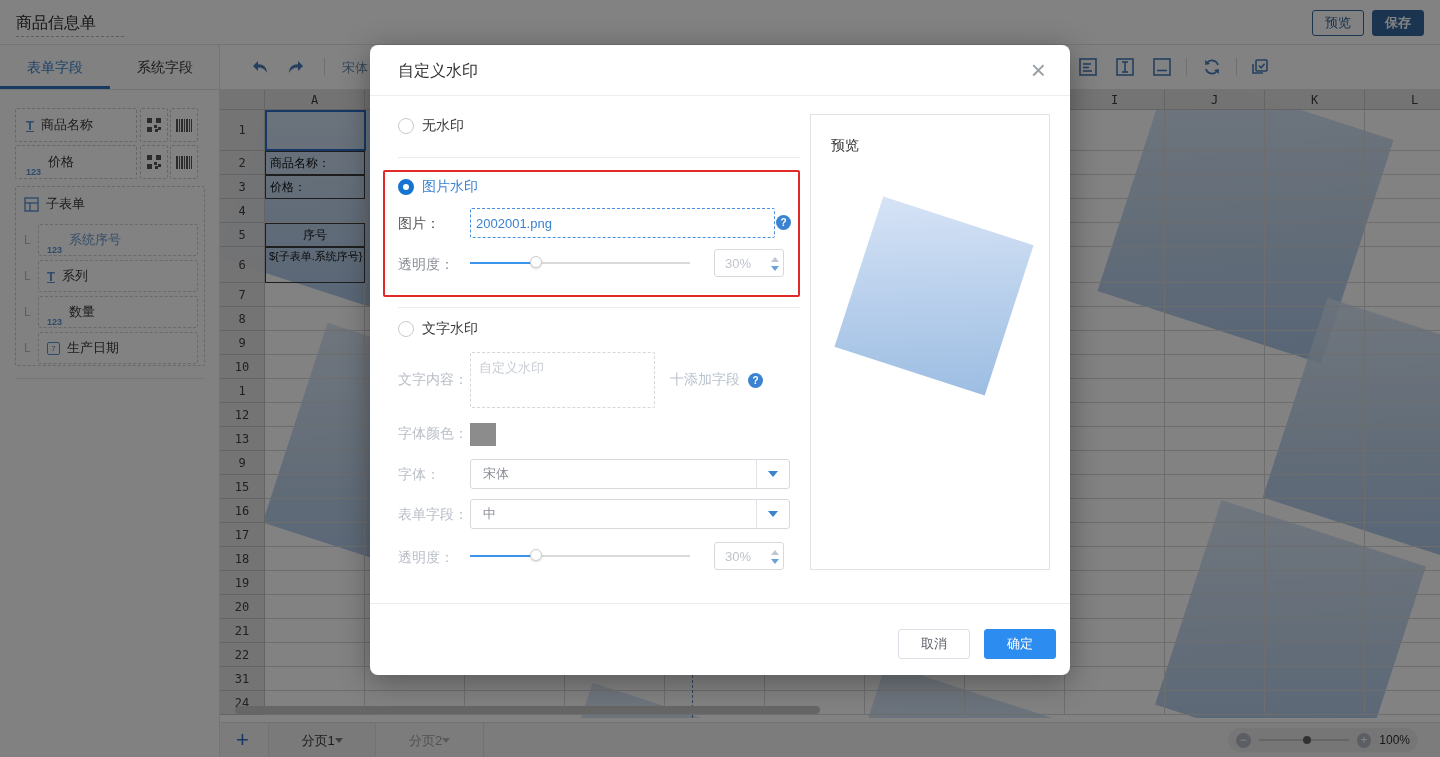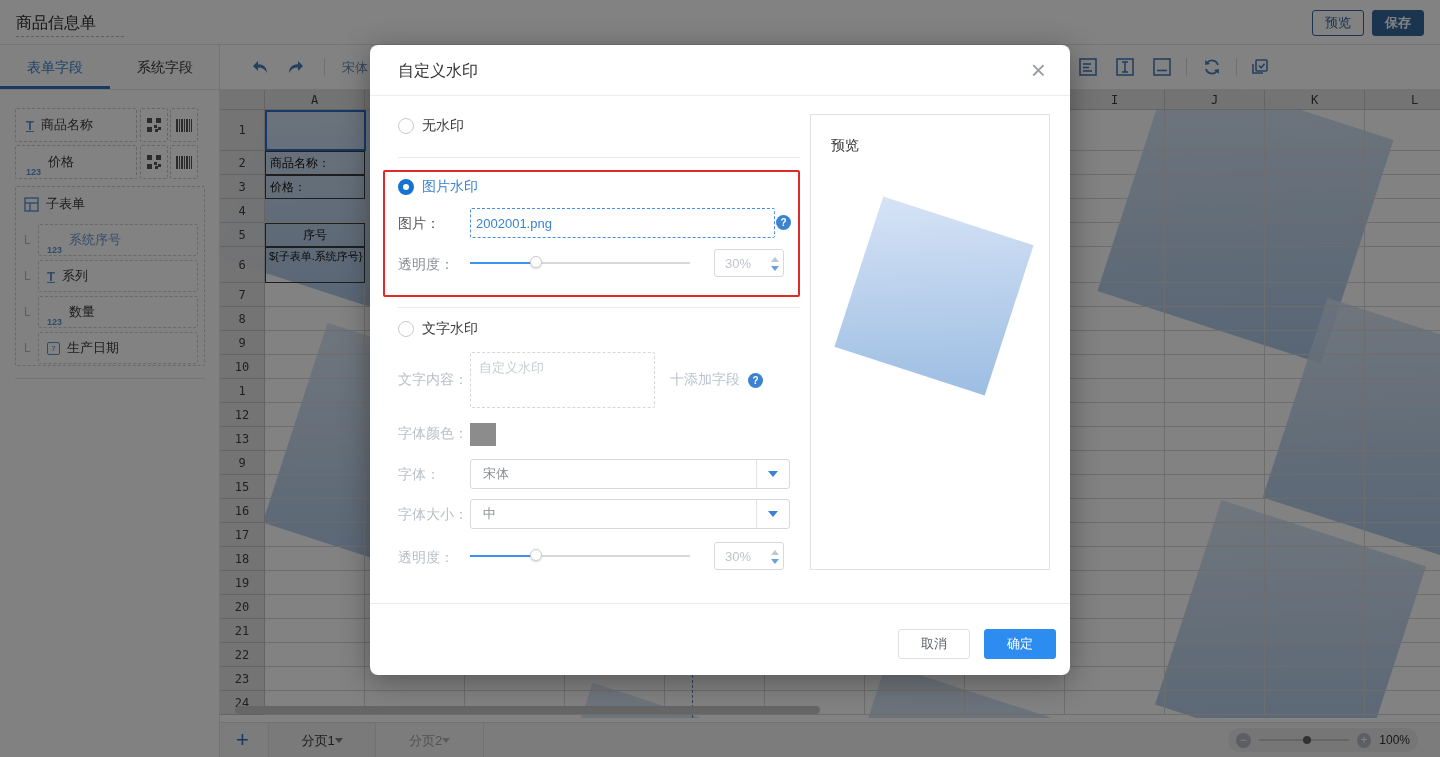--- a/index.html
+++ b/index.html
@@ -656,21 +656,21 @@
           <div class="sh-cell"></div>
           <div class="sh-cell"></div>
           <div class="sh-cell"></div>
           <div class="sh-cell"></div>
           <div class="sh-cell"></div>
           <div class="sh-cell"></div>
           <div class="sh-cell"></div>
           <div class="sh-cell"></div>
         </div>
         <div class="sh-row" style="height: 24px;">
-          <div class="row-hd">23</div>
+          <div class="row-hd">31</div>
           <div class="sh-cell"></div>
           <div class="sh-cell"></div>
           <div class="sh-cell"></div>
           <div class="sh-cell"></div>
           <div class="sh-cell"></div>
           <div class="sh-cell"></div>
           <div class="sh-cell"></div>
           <div class="sh-cell"></div>
           <div class="sh-cell"></div>
           <div class="sh-cell"></div>
@@ -771,21 +771,21 @@
     <div class="color-swatch" id="font-color-swatch" style="background: rgb(140, 140, 140);"></div>
 
     <div class="m-label lab-dis" style="top:421px;">字体：</div>
     <div class="m-select" style="top:414px;">
       <span>宋体</span>
       <span class="sel-arrow">
           <span class="sel-caret"></span>
         </span>
     </div>
 
-    <div class="m-label lab-dis" style="top:461px;">字体大小：</div>
+    <div class="m-label lab-dis" style="top:461px;">表单字段：</div>
     <div class="m-select" style="top:454px;">
       <span>中</span>
       <span class="sel-arrow">
           <span class="sel-caret"></span>
         </span>
     </div>
 
     <div class="m-label lab-dis" style="top:504px;">透明度：</div>
     <div class="slider" style="left:100px; top:510px; width:220px;">
       <div class="fill" style="width:66px;"></div>

